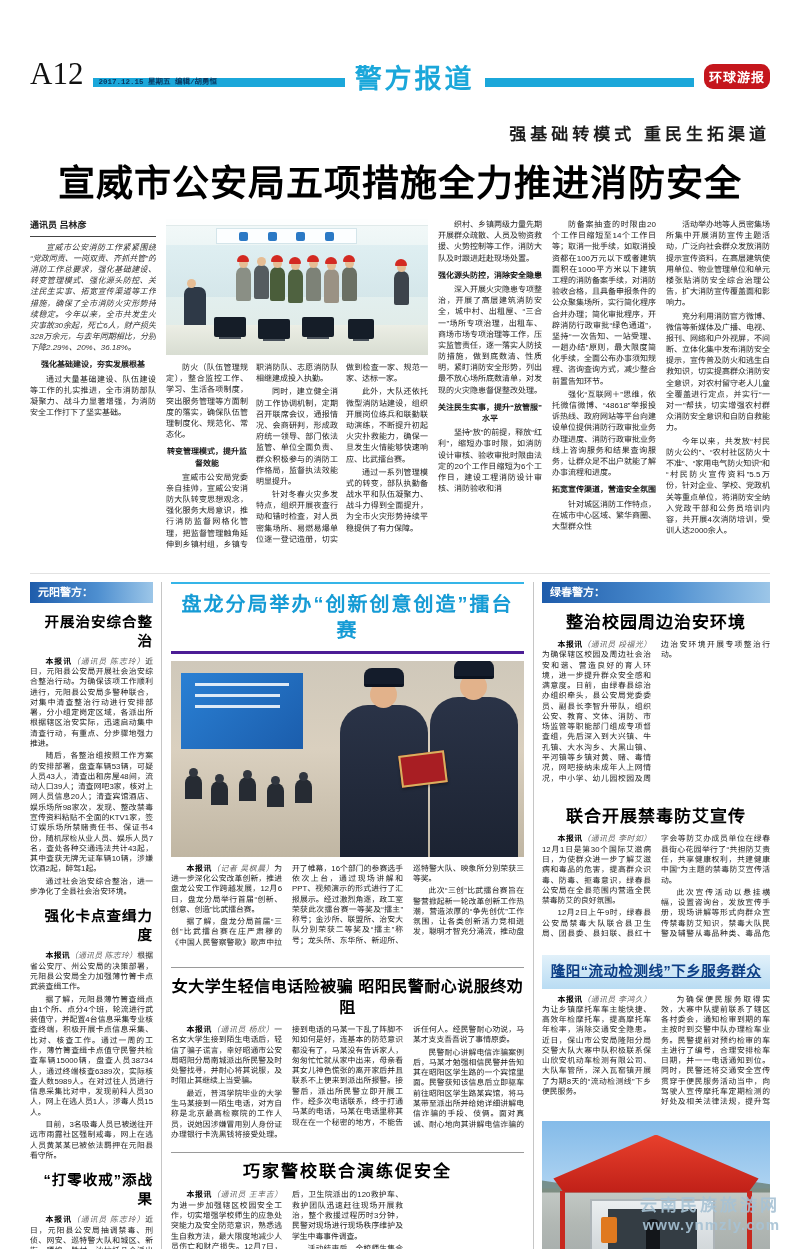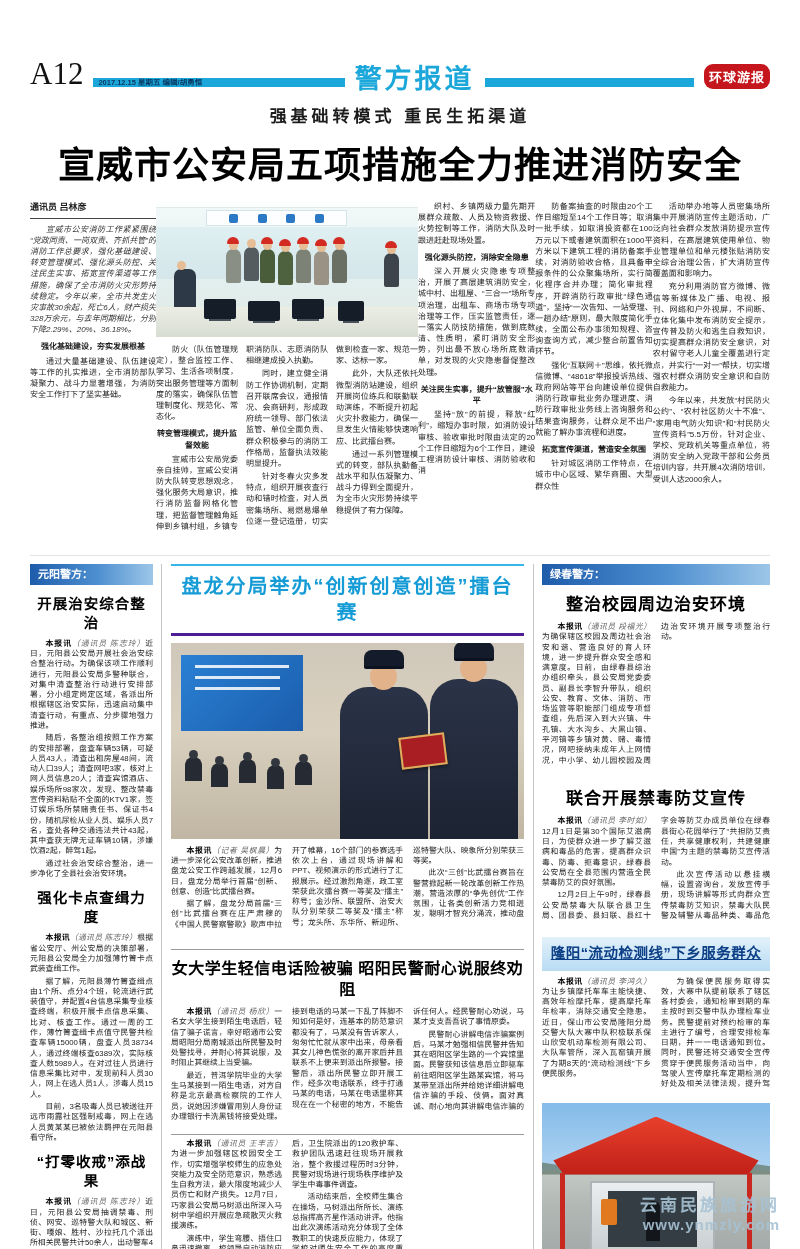--- a/index.html
+++ b/index.html
@@ -4,48 +4,48 @@
 <style>
   *{margin:0;padding:0;box-sizing:border-box;}
   html,body{background:#ffffff;}
   body{width:800px;height:1249px;overflow:hidden;}
   .page{width:800px;height:1249px;background:#fff;position:relative;overflow:hidden;
         padding:52px 30px 8px 30px;font-family:"Liberation Sans","DejaVu Sans",sans-serif;color:#1c1c1c;}
 
   
   .hd{display:flex;align-items:center;height:42px;}
   .pageno{font-family:"Liberation Serif","DejaVu Serif",serif;font-size:31px;line-height:1;color:#111;}
-  .hrule{flex:1;height:9px;background:#1ba7da;position:relative;margin:18px 10px 0 10px;}
+  .hrule{flex:1;height:9px;background:#1ba7da;position:relative;margin:18px 10px 0 10px;font-family:Liberation Mono, monospace;}
   .hrule.left{flex:1.2;}
   .dateline{position:absolute;left:5px;top:0;font-size:7.5px;font-weight:bold;color:#0a3a63;white-space:nowrap;line-height:9px;}
   .sec-title{color:#1ba7da;font-size:27px;font-weight:bold;letter-spacing:3px;margin-top:6px;}
   .brand{background:#c5161d;color:#fff;font-weight:bold;font-size:13px;padding:3px 5px;letter-spacing:1px;margin-top:6px;white-space:nowrap;border-radius:9px;}
 
   
-  .kicker{text-align:center;font-size:17px;font-weight:bold;letter-spacing:4px;margin-top:8px;}
+  .kicker{text-align:right;font-size:17px;font-weight:bold;letter-spacing:4px;margin-top:26px;}
   .headline{text-align:center;font-size:37px;font-weight:900;letter-spacing:1px;margin:8px 0 12px 0;color:#000;}
-  .lead-body{display:flex;height:342px;overflow:hidden;font-size:8px;line-height:1.4;text-align:justify;}
+  .lead-body{display:flex;gap:10px;height:342px;overflow:hidden;font-size:8px;line-height:1.4;text-align:justify;}
   .lead-body p, .bt p{text-indent:2em;margin-bottom:2px;}
   p.intro{font-style:italic;color:#333;}
   p.sub{font-weight:bold;text-align:center;text-indent:0;margin:6px 0 3px 0;}
   .byline{font-weight:bold;font-size:9px;padding-bottom:4px;margin-bottom:5px;border-bottom:1px solid #444;}
   .colA{flex:0 0 126px;overflow:hidden;}
   .photo-stack{flex:0 0 262px;display:flex;flex-direction:column;gap:7px;overflow:hidden;}
   .mini-cols{flex:1;column-count:3;column-gap:8px;column-fill:auto;overflow:hidden;}
   .colB{flex:1;overflow:hidden;}
 
   
   .bottom{display:flex;margin-top:12px;border-top:1px solid #e2e2e2;padding-top:8px;height:716px;overflow:hidden;}
   .bt{font-size:7.8px;line-height:1.32;text-align:justify;}
   .grp-left{width:132px;padding-right:8px;border-right:1px solid #c6c6c6;overflow:hidden;}
   .grp-mid{flex:1;padding:0 9px;border-right:1px solid #c6c6c6;overflow:hidden;}
   .grp-right{width:236px;padding-left:8px;overflow:hidden;}
   .police-label{color:#fff;font-weight:bold;font-size:11px;padding:3px 8px;margin-bottom:9px;
     background:linear-gradient(90deg,#1e5cab 0%,#4e8fd0 55%,#9cc6e8 100%);}
-  h3.art-head{font-size:14.5px;text-align:center;margin:10px 0 6px 0;letter-spacing:1px;color:#000;}
+  h3.art-head{font-size:14.5px;text-align:right;margin:10px 0 6px 0;letter-spacing:1px;color:#000;}
   h3.art-head-lg{font-size:17px;text-align:center;margin:8px 0 6px 0;letter-spacing:1px;color:#000;}
   i.src{font-style:italic;color:#666;}
   b{color:#000;}
 
   .panlong-head{color:#159bd5;font-weight:bold;font-size:20px;text-align:center;letter-spacing:2px;
     border-top:2px solid #35b5e8;border-bottom:3px solid #4c1d95;padding:7px 0;}
   .mid-text{column-count:3;column-gap:10px;column-fill:auto;overflow:hidden;}
   .mid-rule{border:none;border-top:1px solid #9a9a9a;margin:9px 0 4px 0;}
   h3.mid-head{font-size:16px;text-align:center;margin:8px 0 7px 0;letter-spacing:0.5px;color:#000;}
   h3.mid-head2{font-size:17px;text-align:center;margin:8px 0 7px 0;letter-spacing:2px;color:#000;}
@@ -234,20 +234,21 @@
 
       <hr class="mid-rule">
       <h3 class="mid-head">女大学生轻信电话险被骗  昭阳民警耐心说服终劝阻</h3>
       <div class="mid-text" style="height:118px;">
           <p><b>本报讯</b><i class="src">（通讯员 杨欣）</i>一名女大学生接到陌生电话后，轻信了骗子谎言，幸好昭通市公安局昭阳分局南城派出所民警及时处警找寻，并耐心将其说服，及时阻止其继续上当受骗。</p>
           <p>最近，普洱学院毕业的大学生马某接到一陌生电话，对方自称是北京最高检察院的工作人员，说她因涉嫌冒用别人身份证办理银行卡洗黑钱将接受处理。接到电话的马某一下乱了阵脚不知如何是好，连基本的防范意识都没有了，马某没有告诉家人，匆匆忙忙就从家中出来，母亲看其女儿神色慌张的离开家后并且联系不上便来到派出所报警。接警后，派出所民警立即开展工作，经多次电话联系，终于打通马某的电话，马某在电话里称其现在在一个秘密的地方，不能告诉任何人。经民警耐心劝说，马某才支支吾吾说了事情原委。</p>
           <p>民警耐心讲解电信诈骗案例后，马某才勉强相信民警并告知其在昭阳区学生路的一个宾馆里面。民警获知该信息后立即驱车前往昭阳区学生路某宾馆，将马某带至派出所并给她详细讲解电信诈骗的手段、伎俩。面对真诚、耐心地向其讲解电信诈骗的民警，马某终于相信了自己被骗，感动得泪水夺眶而出。</p>
         </div>
 
       <hr class="mid-rule">
+      <h3 class="mid-head2">巧家警校联合演练促安全</h3>
       <div class="mid-text" style="height:150px;">
           <p><b>本报讯</b><i class="src">（通讯员 王丰吉）</i>为进一步加强辖区校园安全工作，切实增强学校师生的应急处突能力及安全防范意识，熟悉逃生自救方法，最大限度地减少人员伤亡和财产损失。12月7日，巧家县公安局马树派出所深入马树中学组织开展应急疏散灭火救援演练。</p>
           <p>演练中，学生弯腰、捂住口鼻迅速撤离，校领导启动消防应急预案，派出所民警与保卫人员取用就近消防栓进行灭火，各部门老师取就近水源参与灭火。随后，卫生院派出的120救护车、救护团队迅速赶往现场开展救治，整个救援过程历时3分钟，民警对现场进行现场秩序维护及学生中毒事件调查。</p>
           <p>活动结束后，全校师生集合在操场，马树派出所所长、演练总指挥高齐星作活动讲评。他指出此次演练活动充分体现了全体教职工的快速反应能力，体现了学校对师生安全工作的高度重视，达到了预期的演练效果。</p>
         </div>
     </div>
 
     <aside class="grp-right bt">
       <div class="police-label">绿春警方：</div>
       <h3 class="art-head-lg">整治校园周边治安环境</h3>

